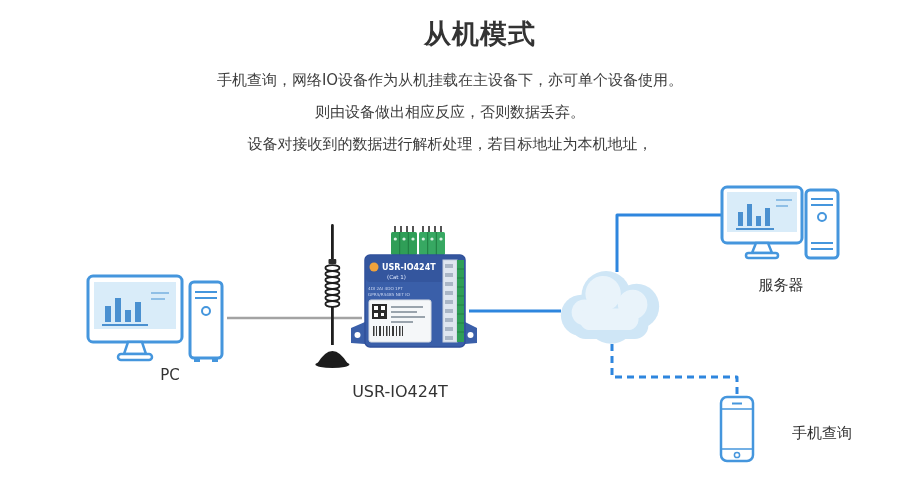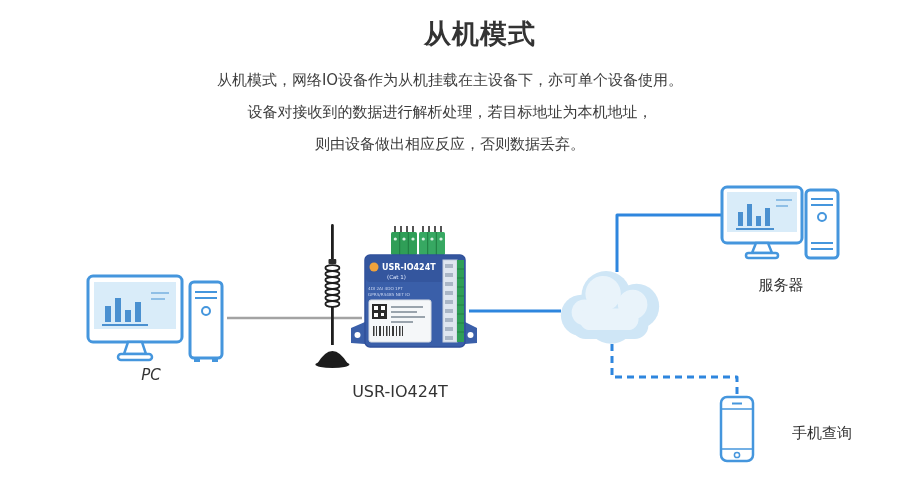--- a/index.html
+++ b/index.html
@@ -31,23 +31,23 @@
   .node { z-index:1; }
 </style>
 </head>
 <body>
 
 <div class="canvas">
 
   <div class="title">从机模式</div>
 
   <div class="desc">
-    <p>从机模式，网络IO设备作为从机挂载在主设备下，亦可单个设备使用。</p>
+    <p>手机查询，网络IO设备作为从机挂载在主设备下，亦可单个设备使用。</p>
+    <p>则由设备做出相应反应，否则数据丢弃。</p>
     <p>设备对接收到的数据进行解析处理，若目标地址为本机地址，</p>
-    <p>则由设备做出相应反应，否则数据丢弃。</p>
   </div>
 
   <svg class="lines" width="900" height="501" viewBox="0 0 900 501">
     <path d="M227 318 H362" stroke="#a3a3a3" stroke-width="2.5" fill="none"></path>
     <path d="M469 311 H561" stroke="#2e86de" stroke-width="3" fill="none"></path>
     <path d="M617 272 V215 H721" stroke="#2e86de" stroke-width="3" fill="none" stroke-linejoin="round"></path>
     <path d="M612 344 V377 H737 V397" stroke="#2e86de" stroke-width="3" fill="none" stroke-dasharray="7 5" stroke-linejoin="round"></path>
   </svg>
 
   <svg class="node" style="left:85px; top:270px;" width="150" height="120" viewBox="0 0 150 120">
@@ -68,21 +68,21 @@
     </g>
     <g>
       <rect x="105" y="12" width="32" height="76" rx="4" fill="#fff" stroke="#4596dd" stroke-width="3"></rect>
       <line x1="110" y1="22" x2="132" y2="22" stroke="#4596dd" stroke-width="2"></line>
       <line x1="110" y1="28" x2="132" y2="28" stroke="#4596dd" stroke-width="2"></line>
       <circle cx="121" cy="41" r="4" fill="none" stroke="#4596dd" stroke-width="2"></circle>
       <rect x="109" y="88" width="6" height="4" fill="#4596dd"></rect>
       <rect x="127" y="88" width="6" height="4" fill="#4596dd"></rect>
     </g>
   </svg>
-  <div class="node-label" style="left:76px; top:366px; width:150px;font-style:italic;">PC</div>
+  <div class="node-label" style="left:95px; top:366px; width:150px;">PC</div>
 
   <svg class="node" style="left:303px; top:212px;" width="174" height="165" viewBox="0 0 174 165">
     <g>
       <rect x="28" y="12" width="2.8" height="36" rx="1.4" fill="#1e1e1e"></rect>
       <rect x="25.5" y="47" width="7.8" height="5" rx="1" fill="#2b2b2b"></rect>
       <g fill="none" stroke="#1e1e1e" stroke-width="1.8">
         <ellipse cx="29.4" cy="56" rx="7" ry="2.8"></ellipse>
         <ellipse cx="29.4" cy="62" rx="7" ry="2.8"></ellipse>
         <ellipse cx="29.4" cy="68" rx="7" ry="2.8"></ellipse>
         <ellipse cx="29.4" cy="74" rx="7" ry="2.8"></ellipse>

